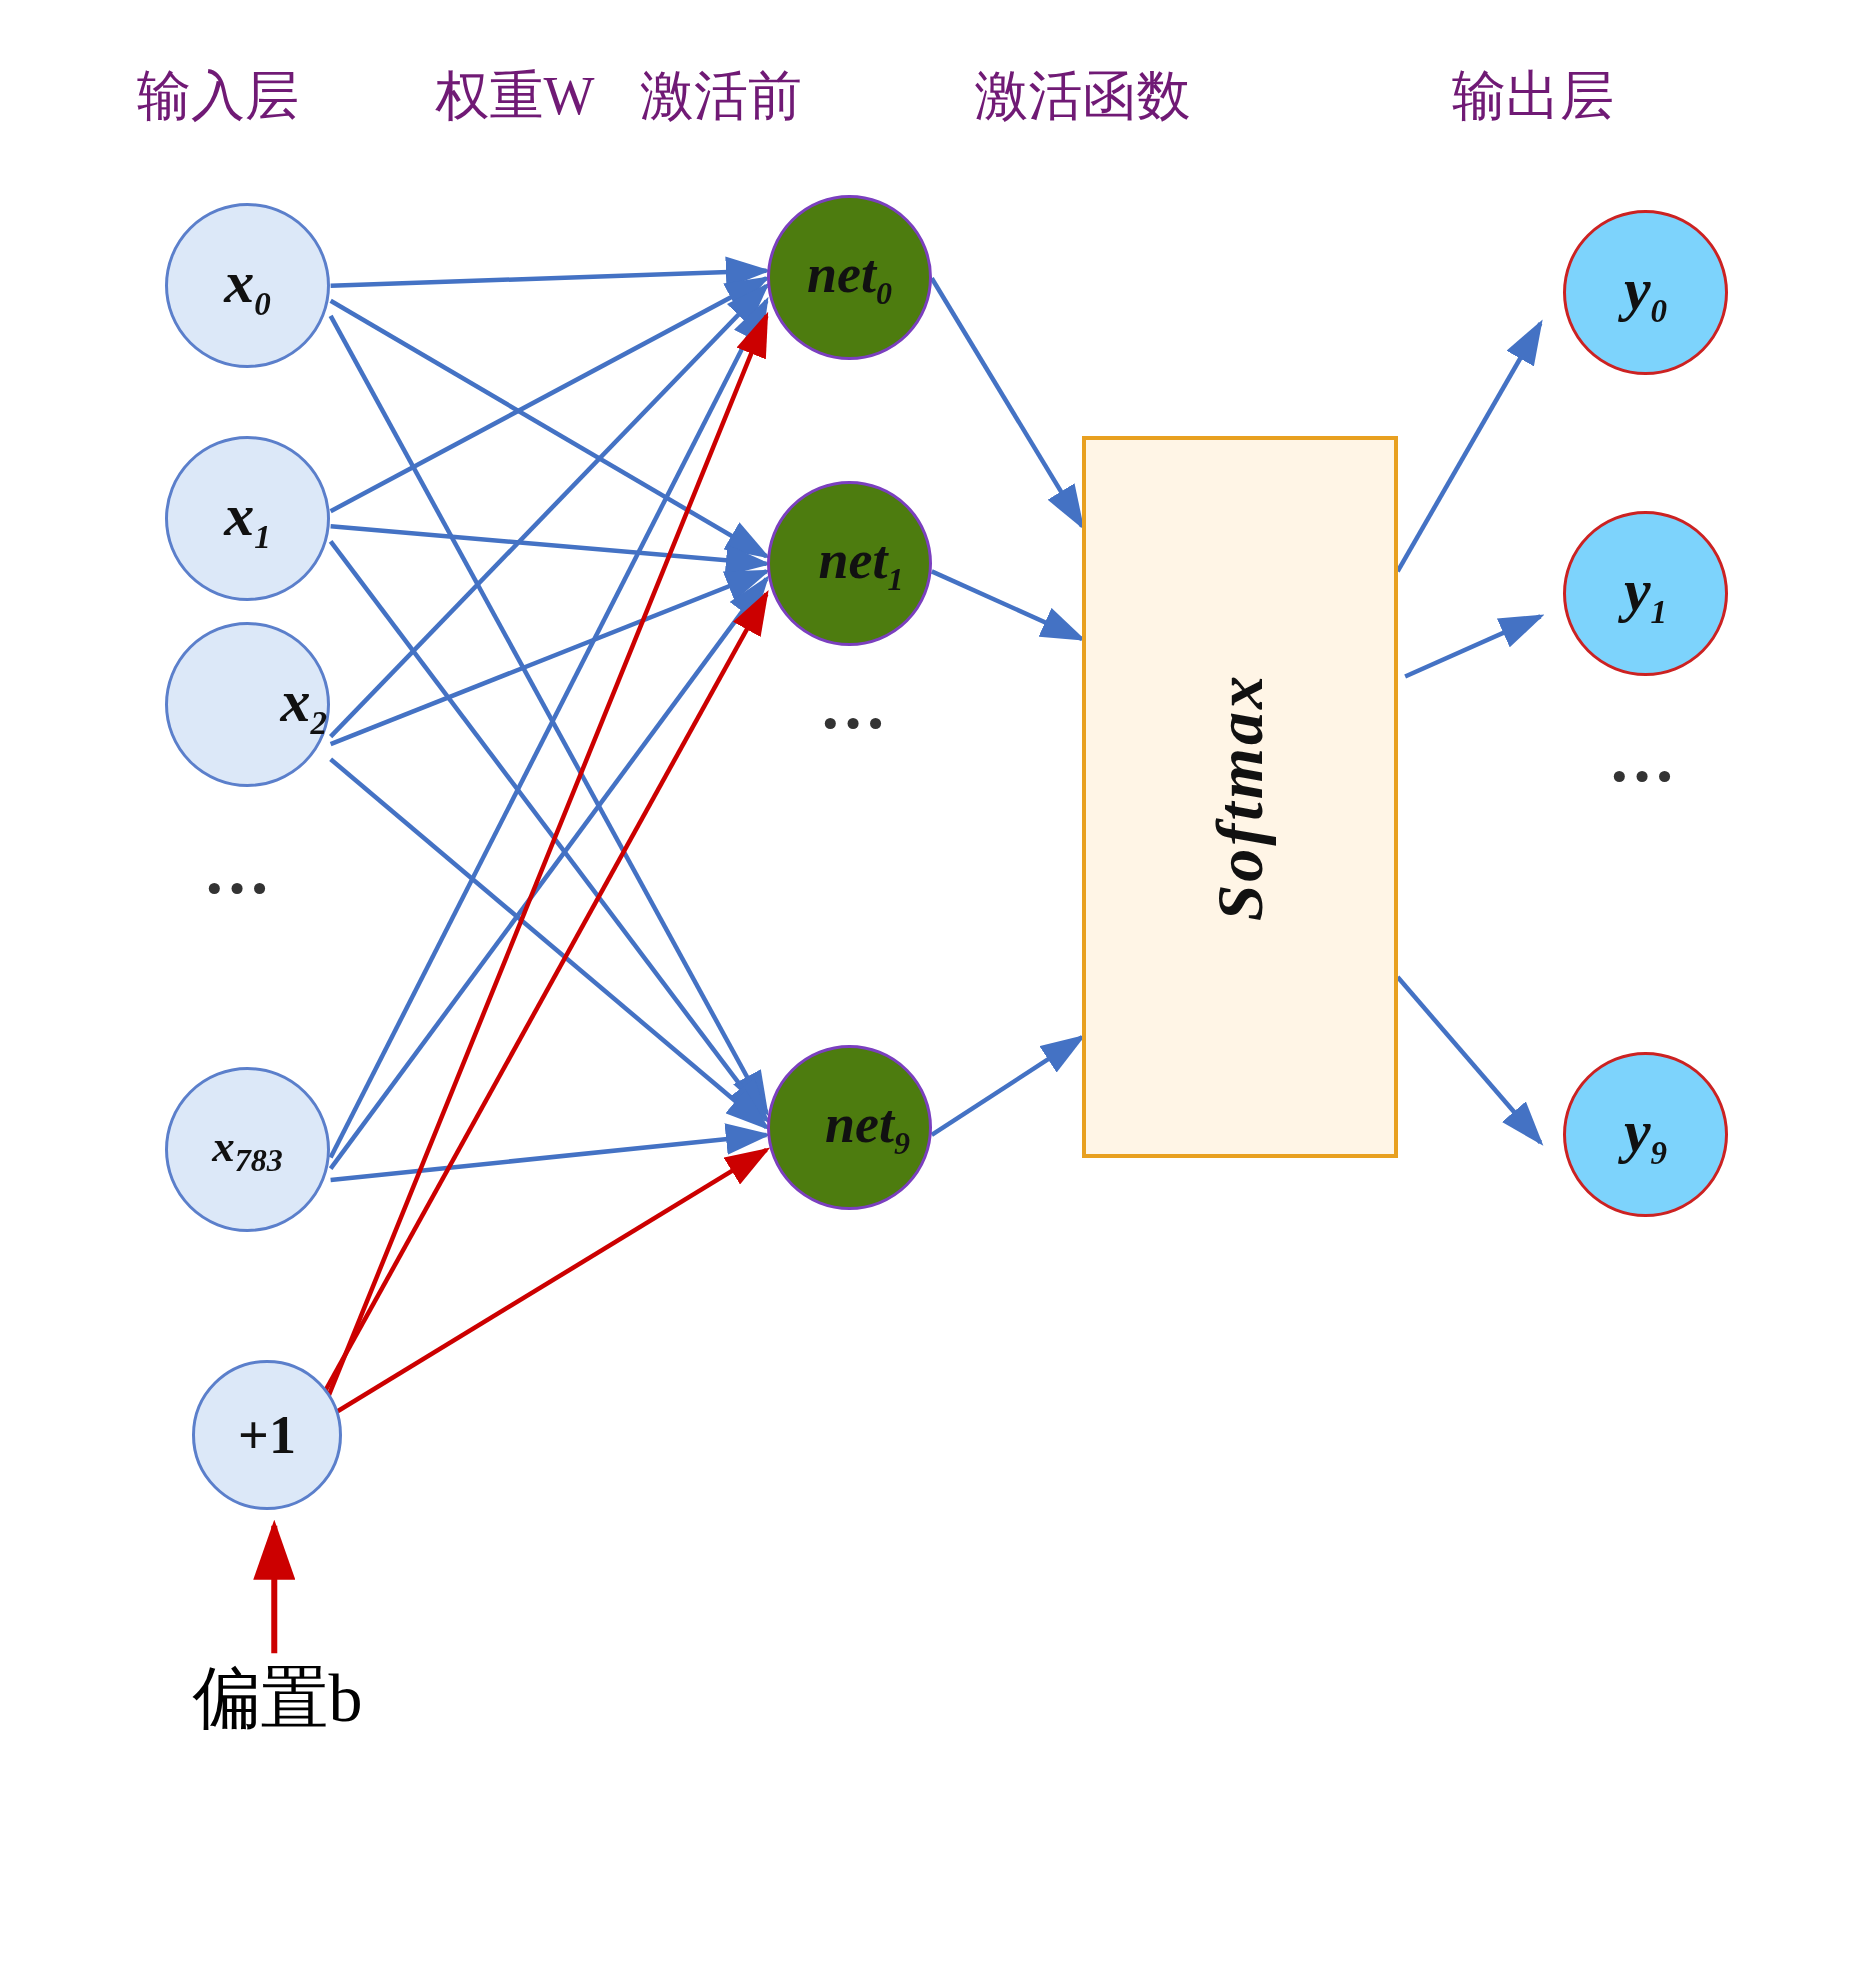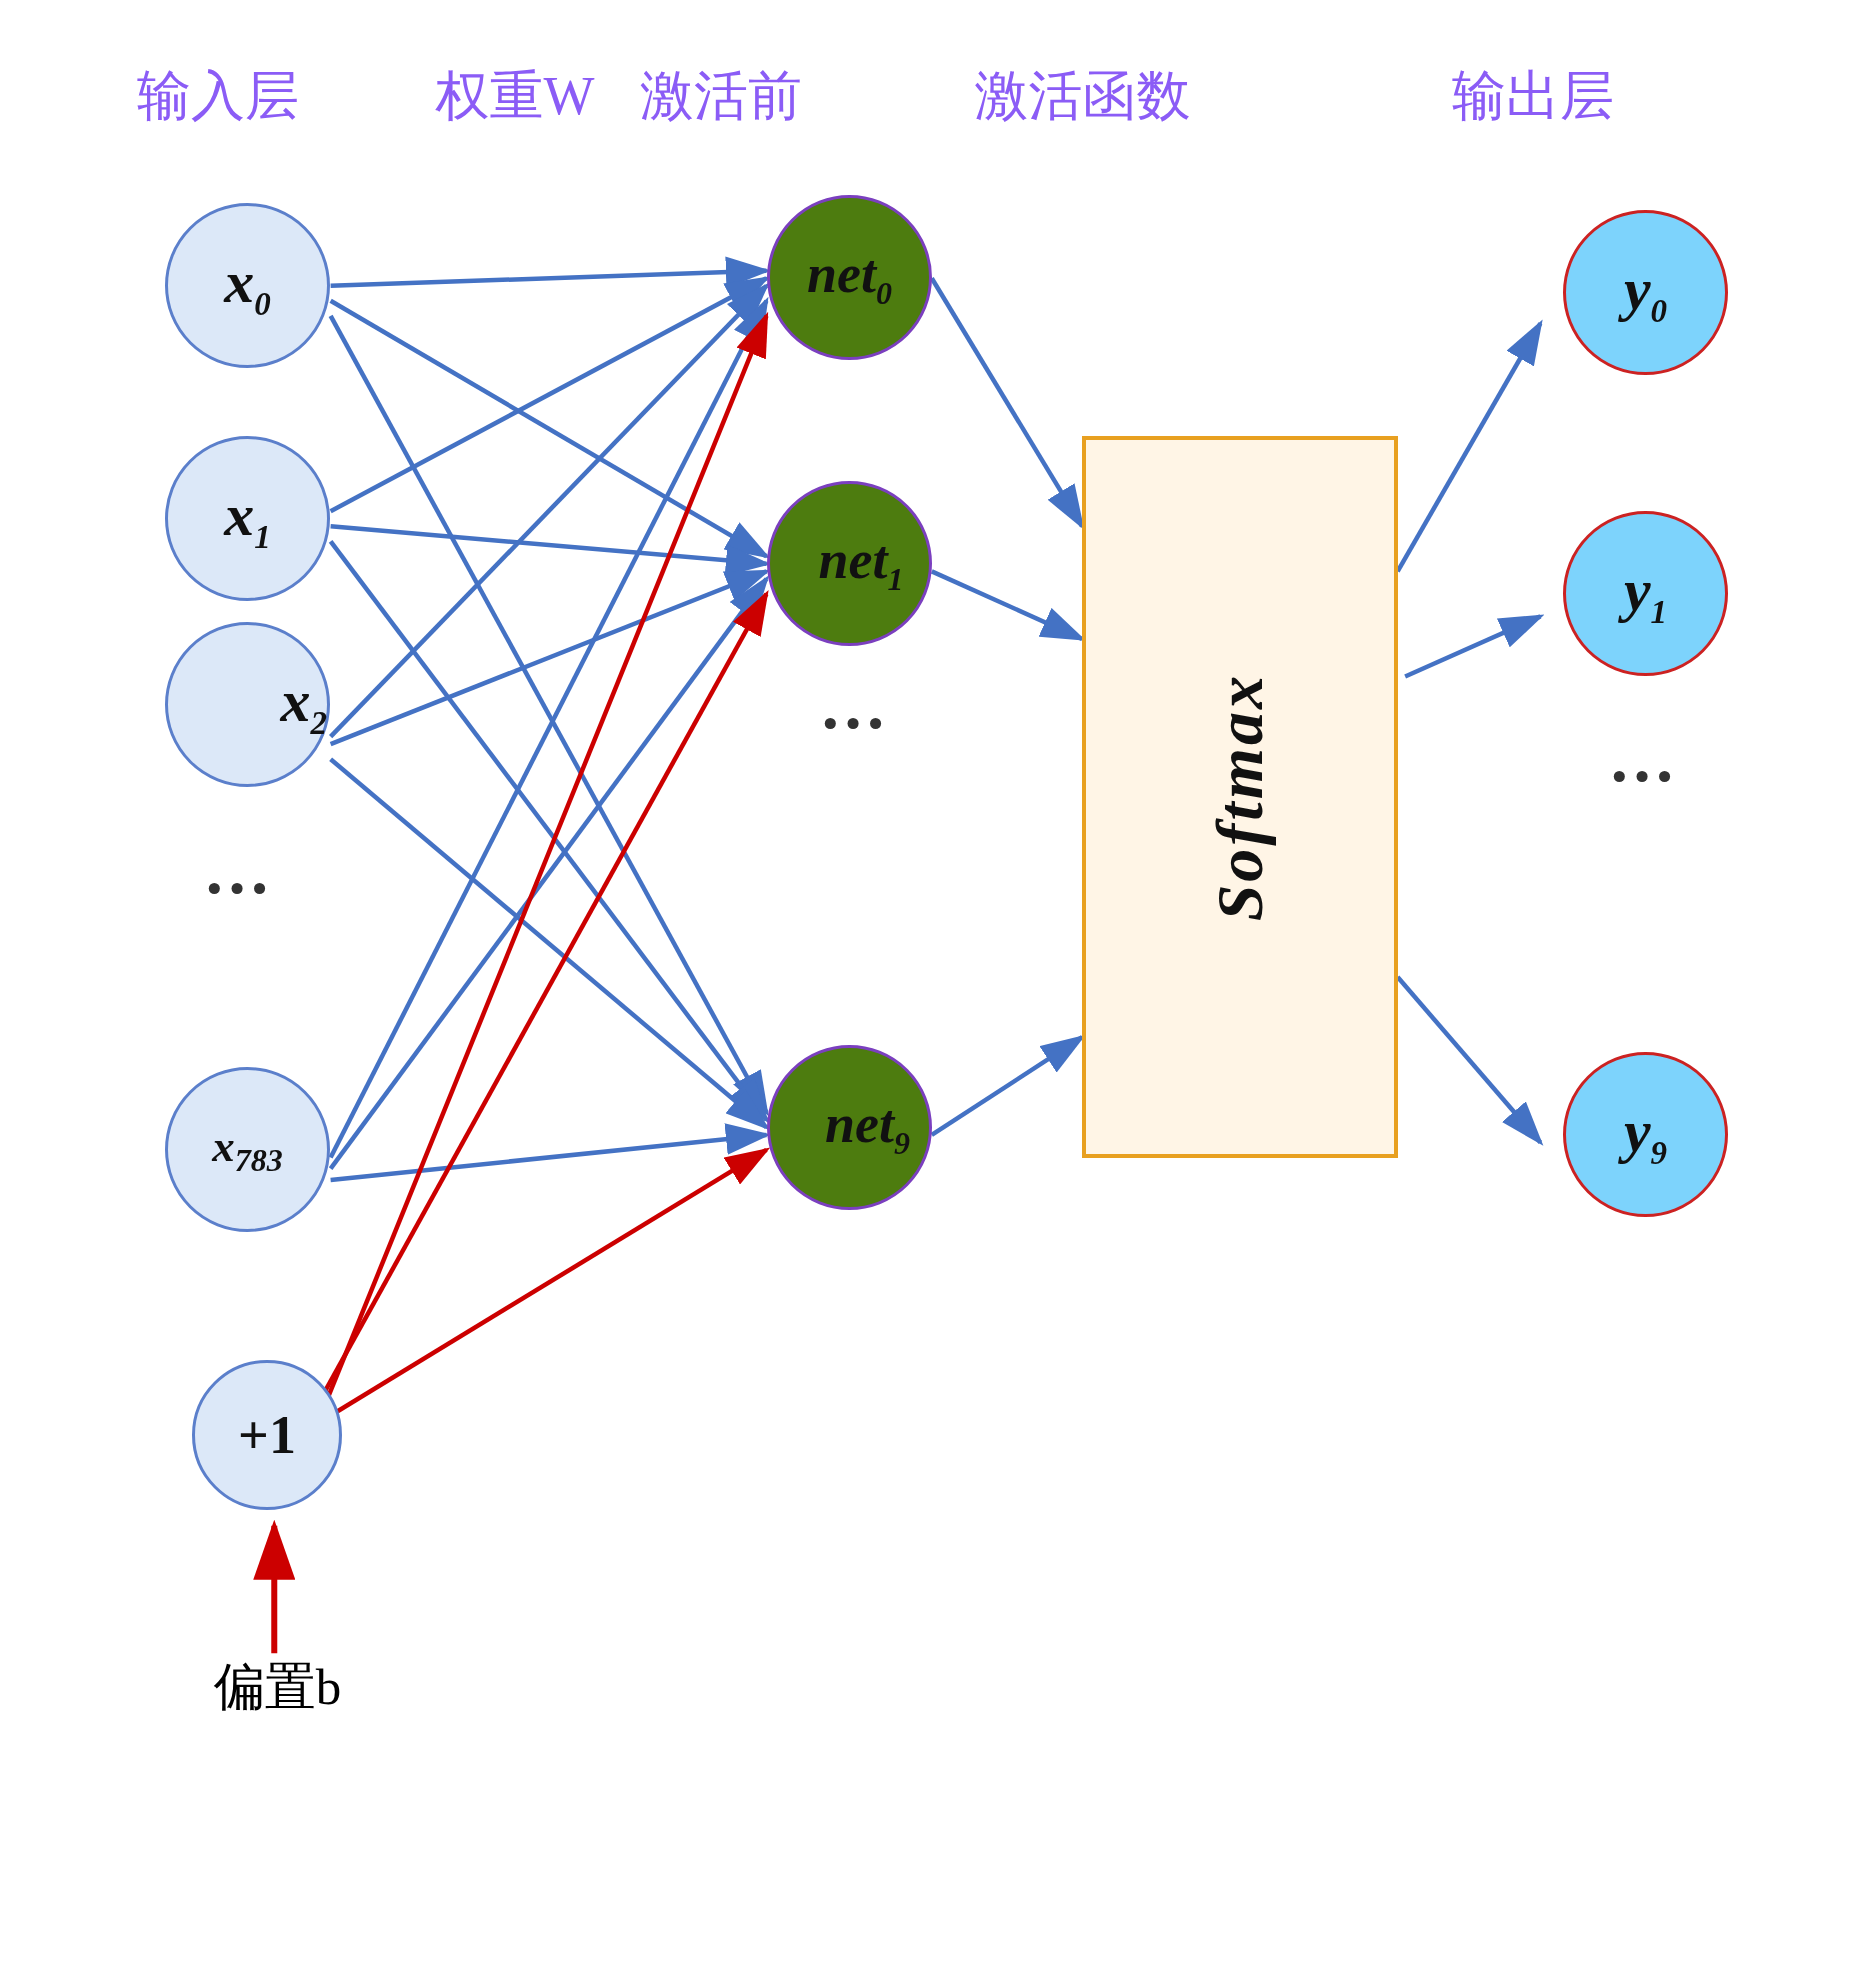--- a/index.html
+++ b/index.html
@@ -14,21 +14,21 @@
     .diagram-container {
       position: absolute;
       top: 0; left: 0;
       width: 1853px;
       height: 1985px;
     }
     .layer-label {
       position: absolute;
       font-size: 54px;
       font-weight: normal;
-      color: #8b5cf6;
+      color: #701a75;
       text-align: center;
       font-family: 'SimSun', 'STSong', serif;
     }
     .node {
       position: absolute;
       border-radius: 50%;
       display: flex;
       align-items: center;
       justify-content: center;
       font-style: italic;
@@ -87,21 +87,21 @@
     }
     svg.arrows {
       position: absolute;
       top: 0; left: 0;
       width: 1853px;
       height: 1985px;
       pointer-events: none;
     }
     .bias-label {
       position: absolute;
-      font-size: 51px;
+      font-size: 68px;
       color: #000;
       text-align: center;
       font-family: 'SimSun', 'STSong', serif;
     }
     .node-bias {
       width: 150px;
       height: 150px;
       background: #dce8f8;
       border: 3.8px solid #5b7fcb;
       font-size: 53px;

